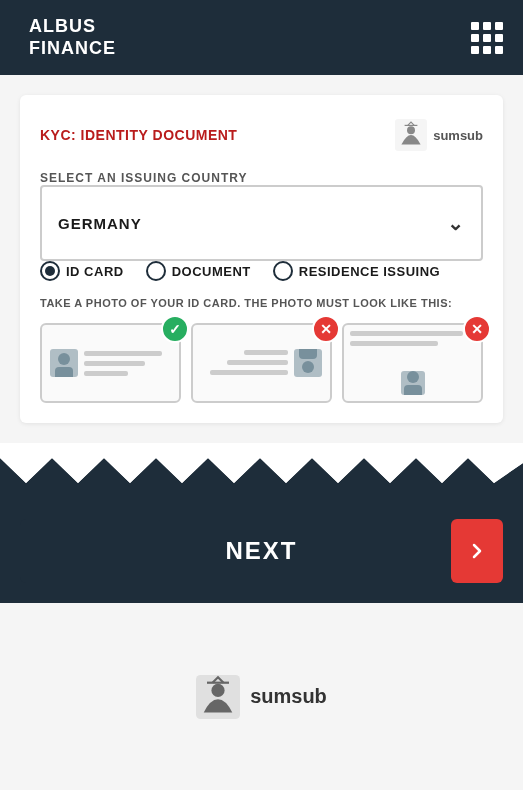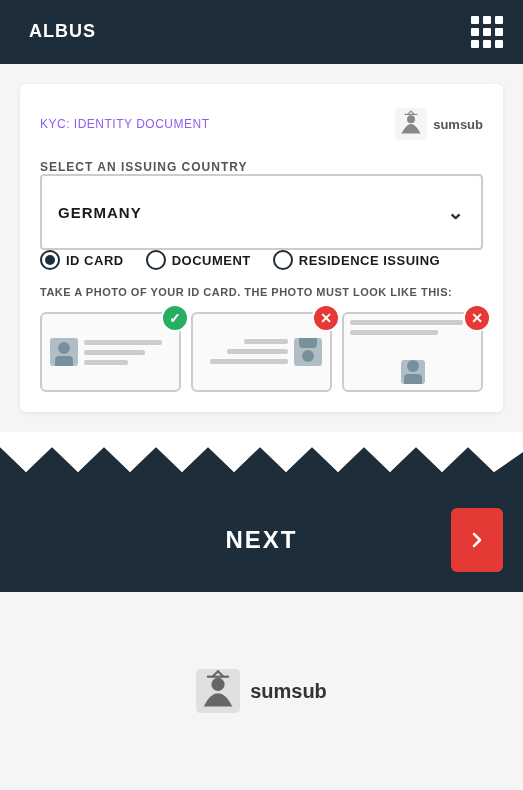--- a/index.html
+++ b/index.html
@@ -60,23 +60,23 @@
       box-shadow: 0 1px 4px rgba(0,0,0,0.08);
     }
 
     .card-header {
       display: flex;
       align-items: center;
       justify-content: space-between;
       margin-bottom: 20px;
     }
     .card-title {
-      font-size: 12px;
-      font-weight: 400;
-      color: #8b5cf6;
+      font-size: 14px;
+      font-weight: 700;
+      color: #b91c1c;
       letter-spacing: 0.5px;
     }
     .sumsub-logo {
       display: flex;
       align-items: center;
       gap: 6px;
       color: #555;
       font-size: 13px;
       font-weight: 600;
     }
@@ -314,20 +314,21 @@
       display: block;
       width: 100%;
     }
   </style>
 </head>
 <body>
 
 <header class="header">
   <div class="header-logo">
     <span>ALBUS</span>
+    <span>FINANCE</span>
   </div>
   <div class="grid-icon">
     <span></span>
       <span></span>
       <span></span>
     <span></span>
       <span></span>
       <span></span>
     <span></span>
       <span></span>

